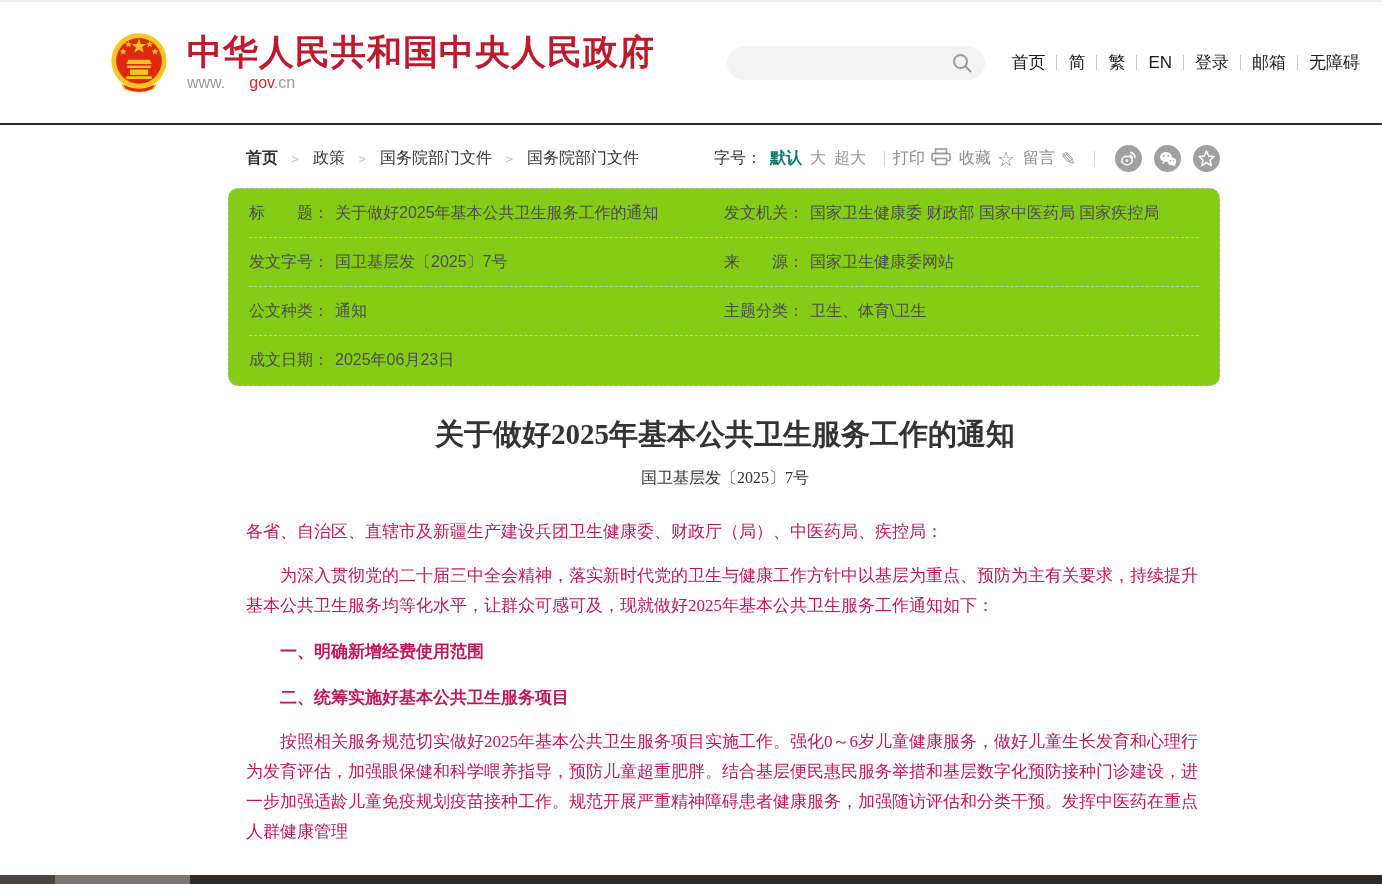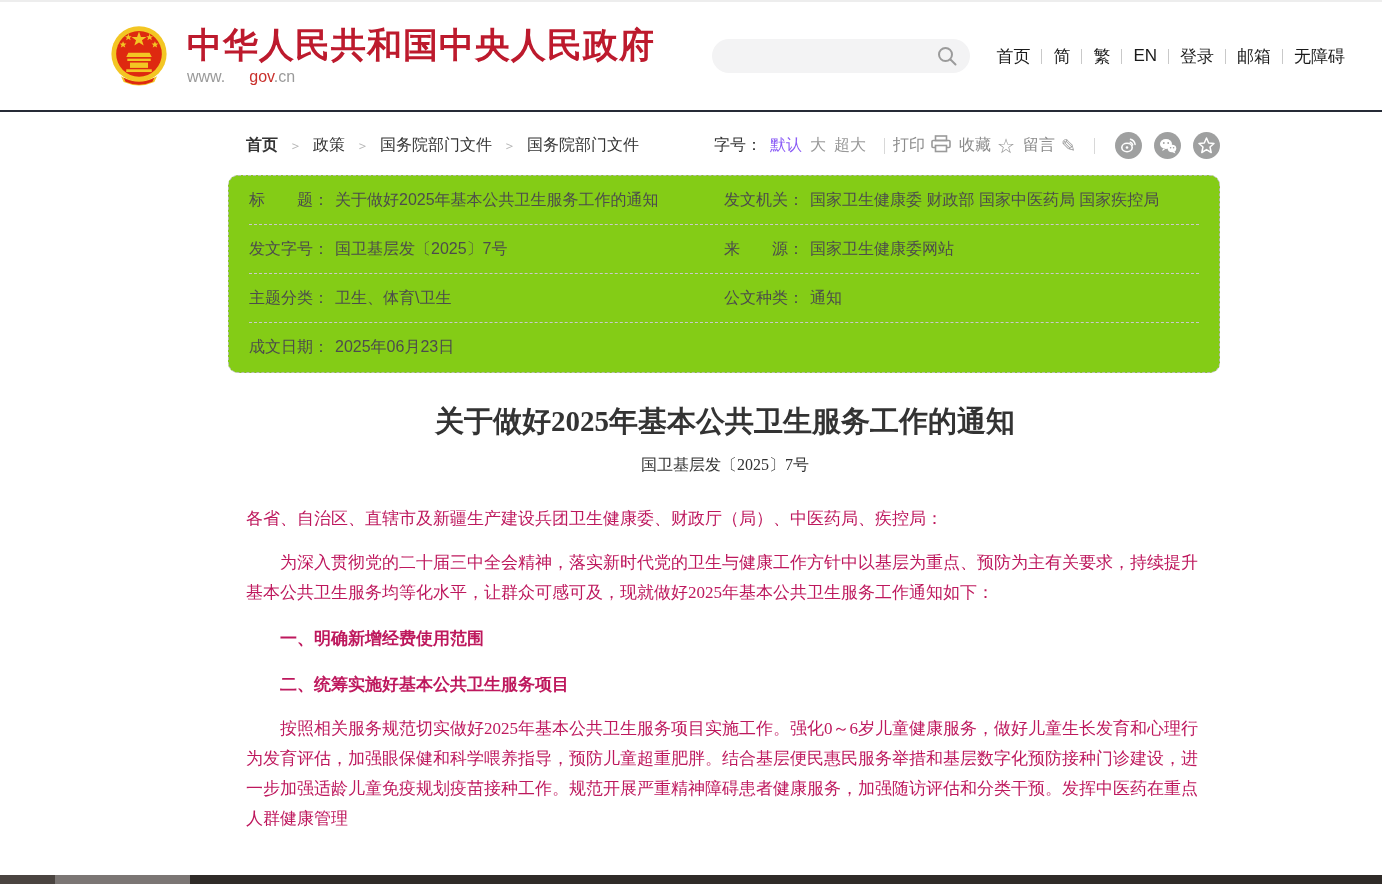--- a/index.html
+++ b/index.html
@@ -3,23 +3,23 @@
 <meta charset="utf-8">
 <style>
   * { box-sizing: border-box; }
   html,body { margin:0; padding:0; }
   body {
     width:1382px; height:884px; position:relative; overflow:hidden;
     background:#fff; font-family:"Liberation Sans", sans-serif; color:#333;
   }
   
   .header {
-    height:112px; border-top:2px solid #ededed; border-bottom:2px solid #262b36;
+    height:125px; border-top:2px solid #ededed; border-bottom:2px solid #262b36;
     display:flex; align-items:center; justify-content:space-between;
-    padding:0 37px 0 105px; background:#fff;
+    padding:0 22px 0 105px; background:#fff;
   }
   .brand { display:flex; align-items:center; }
   .emblem { width:68px; height:68px; flex:0 0 auto; }
   .brand-text { margin-left:14px; }
   .site-title {
     font-size:35px; font-weight:bold; color:#bd1a2d; letter-spacing:1px; line-height:1.1;
   }
   .site-url { font-size:16px; color:#9a9a9a; margin-top:3px; }
   .site-url .red { color:#c9302c;margin-left:24px; }
   .header-right { display:flex; align-items:center; }
@@ -40,21 +40,21 @@
     width:992px; margin:20px 0 16px 228px;
     display:flex; justify-content:space-between; align-items:center; font-size:16px;
   }
   .crumbs { display:flex; align-items:center; padding-left:18px; color:#333; }
   .crumb { cursor:pointer; white-space:nowrap; }
   .crumb.first { font-weight:bold; }
   .crumb-sep { color:#b5b5b5; font-size:13px; margin:0 11px; }
   .doc-tools { display:flex; align-items:center; color:#555; }
   .fs-label { color:#333; }
   .fs-opt { margin-left:8px; color:#999; cursor:pointer; }
-  .fs-opt.active { color:#8b5cf6; font-weight:normal; }
+  .fs-opt.active { color:#0f766e; font-weight:bold; }
   .tool { display:flex; align-items:center; color:#8b8b8b; margin-left:8px; cursor:pointer; }
   .tool .glyph { margin-left:6px; font-size:18px; line-height:1; color:#9a9a9a; }
   .tdiv { width:1px; height:16px; background:#d8d8d8; margin:0 0 0 18px; }
   .social { display:flex; align-items:center; margin-left:20px; }
   .social .circle {
     width:27px; height:27px; border-radius:50%; background:#9fa0a0;
     display:flex; align-items:center; justify-content:center; margin-left:12px; cursor:pointer;
   }
   .social .circle:first-child { margin-left:0; }
   
@@ -225,26 +225,26 @@
       <span class="meta-label">发文字号：</span>
       <span class="meta-value">国卫基层发〔2025〕7号</span>
     </div>
     <div class="meta-cell">
       <span class="meta-label">来　　源：</span>
       <span class="meta-value">国家卫生健康委网站</span>
     </div>
   </div>
   <div class="meta-row">
     <div class="meta-cell">
+      <span class="meta-label">公文种类：</span>
+      <span class="meta-value">通知</span>
+    </div>
+    <div class="meta-cell">
       <span class="meta-label">主题分类：</span>
       <span class="meta-value">卫生、体育\卫生</span>
-    </div>
-    <div class="meta-cell">
-      <span class="meta-label">公文种类：</span>
-      <span class="meta-value">通知</span>
     </div>
   </div>
   <div class="meta-row">
     <div class="meta-cell">
       <span class="meta-label">成文日期：</span>
       <span class="meta-value">2025年06月23日</span>
     </div>
     <div class="meta-cell"></div>
   </div>
 </div>

